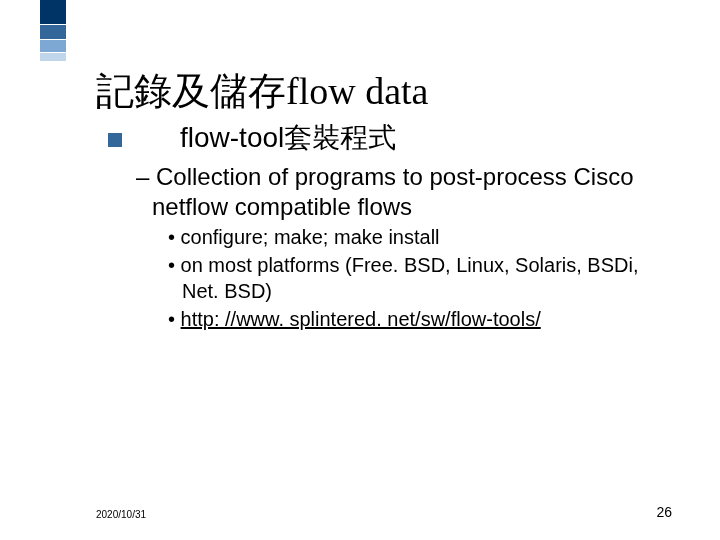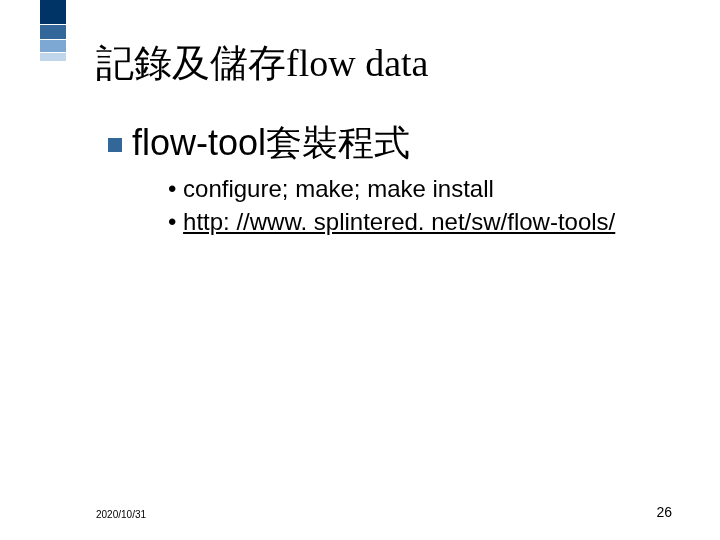--- a/index.html
+++ b/index.html
@@ -20,38 +20,39 @@
   }
   .deco div { width: 26px; }
   .d1 { height: 24px; background: #003366; }
   .d2 { height: 14px; background: #336699; margin-top: 1px; }
   .d3 { height: 12px; background: #6699cc; margin-top: 1px; opacity: 0.85; }
   .d4 { height: 8px; background: #99bbdd; margin-top: 1px; opacity: 0.6; }
 
   .title {
     position: absolute;
     left: 96px;
-    top: 38px;
+    top: 66px;
     font-size: 38px;
     font-family: "Times New Roman", "Microsoft JhengHei", serif;
   }
 
   .content {
     position: absolute;
     left: 108px;
     top: 120px;
     right: 60px;
   }
 
   .lvl1 {
-    font-size: 36px;
+    font-size: 28px;
     line-height: 1.3;
     margin-bottom: 6px;
     display: flex;
     align-items: center;
+    gap: 48px;
   }
   .sq {
     width: 14px;
     height: 14px;
     background: #336699;
     display: inline-block;
     margin-right: 10px;
     flex: none;
     margin-top: 4px;
   }
@@ -59,21 +60,21 @@
   .lvl2 {
     font-size: 24px;
     line-height: 1.25;
     margin-left: 28px;
     text-indent: -16px;
     padding-left: 16px;
     margin-bottom: 2px;
   }
 
   .lvl3 {
-    font-size: 24px;
+    font-size: 20px;
     line-height: 1.3;
     margin-left: 60px;
     text-indent: -14px;
     padding-left: 14px;
     margin-bottom: 2px;
   }
 
   .link { text-decoration: underline; color: #000000; }
 
   .date {
@@ -101,22 +102,24 @@
 </div>
 
 <div class="title">記錄及儲存flow data</div>
 
 <div class="content">
   <div class="lvl1">
     <span class="sq"></span>
     <span>flow-tool套裝程式</span>
   </div>
 
+  <div class="lvl2">– Collection of programs to post-process Cisco netflow compatible flows</div>
 
   <div class="lvl3">• configure; make; make install</div>
+  <div class="lvl3">• on most platforms (Free. BSD, Linux, Solaris, BSDi, Net. BSD)</div>
 
 
   <div class="lvl3">
     <span>• </span><span class="link">http: //www. splintered. net/sw/flow-tools/</span>
   </div>
 </div>
 
 <div class="date">2020/10/31</div>
 <div class="pagenum">26</div>
 

